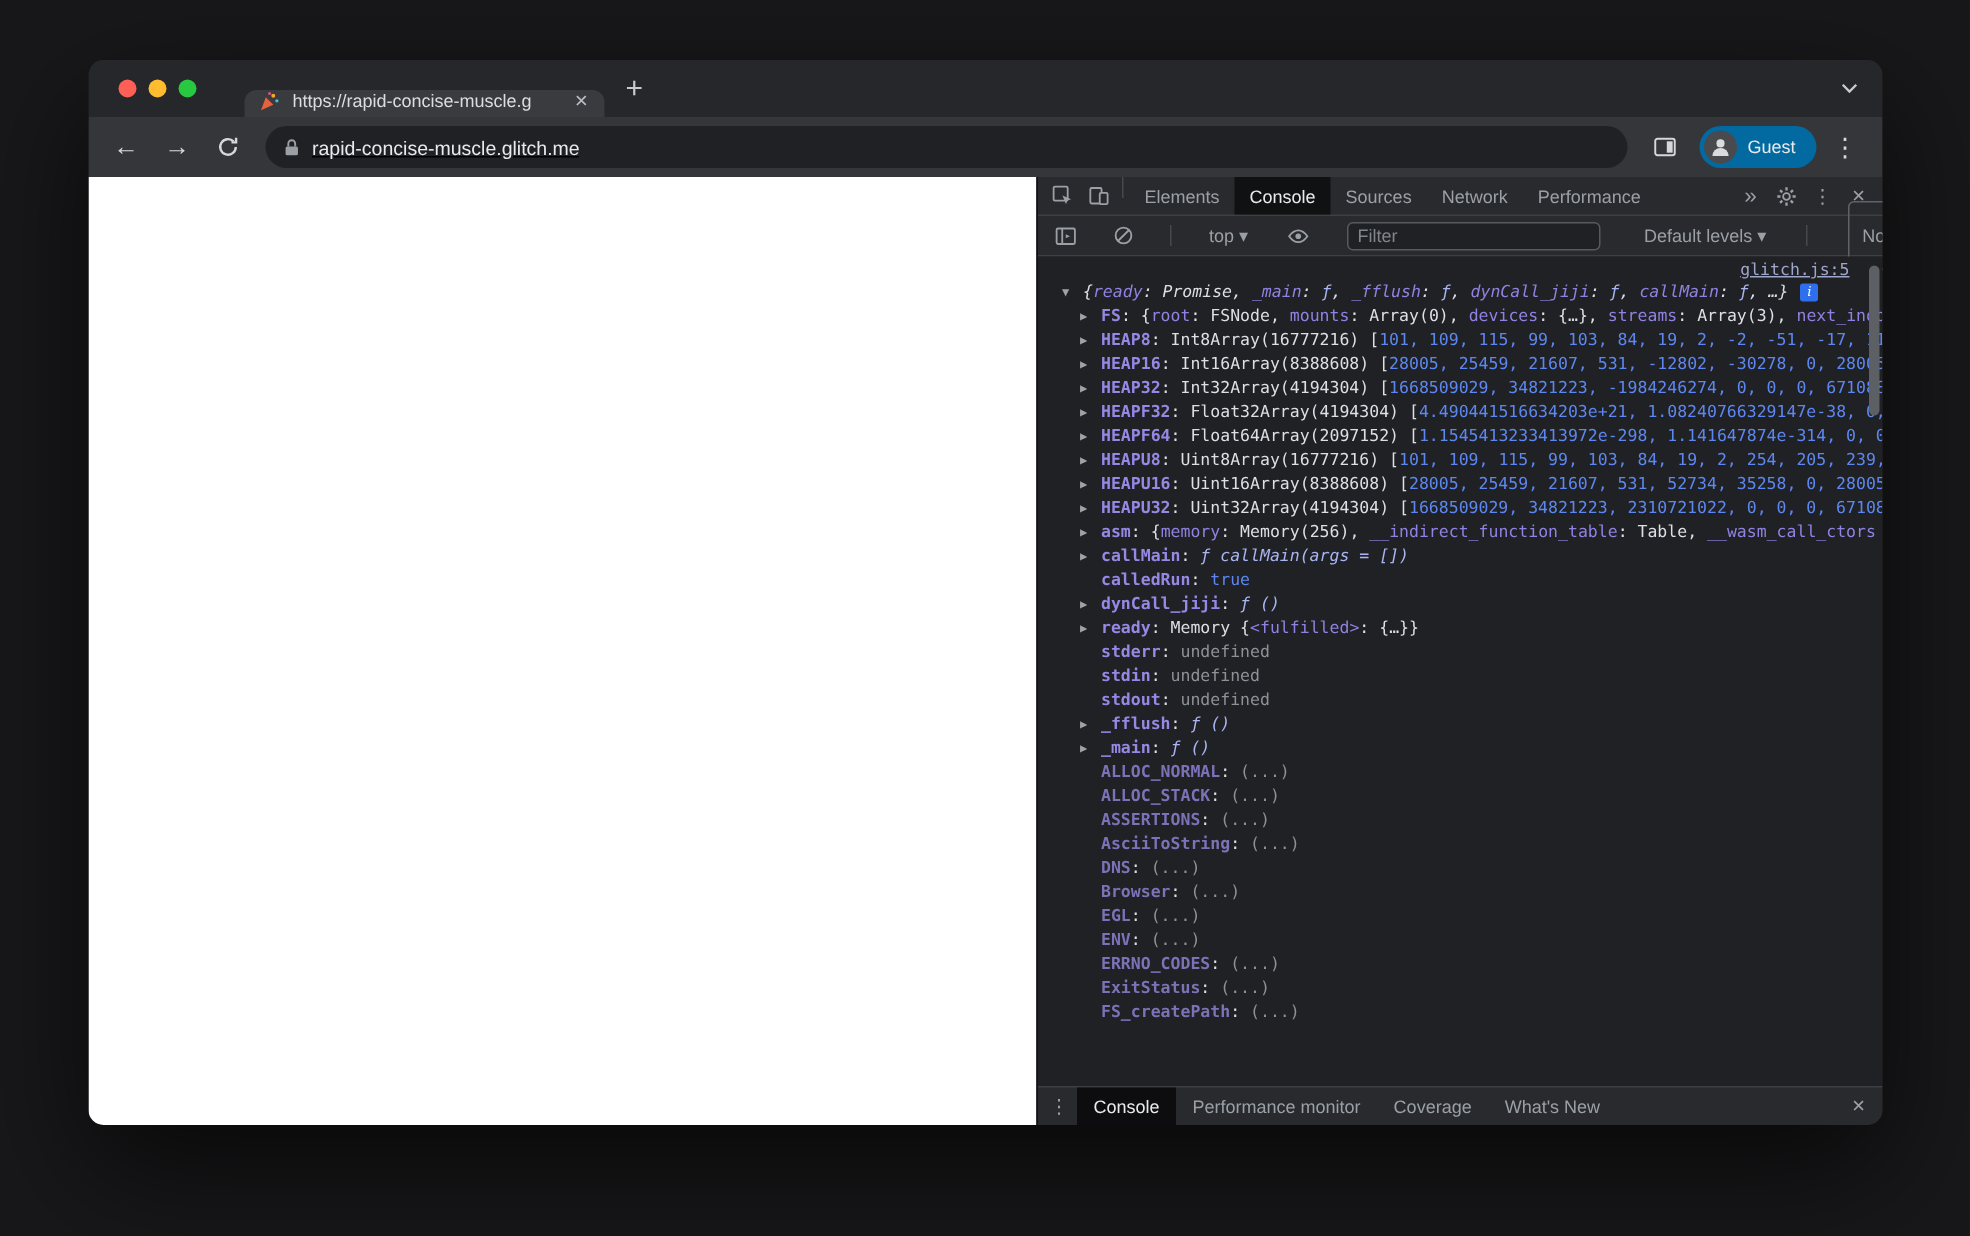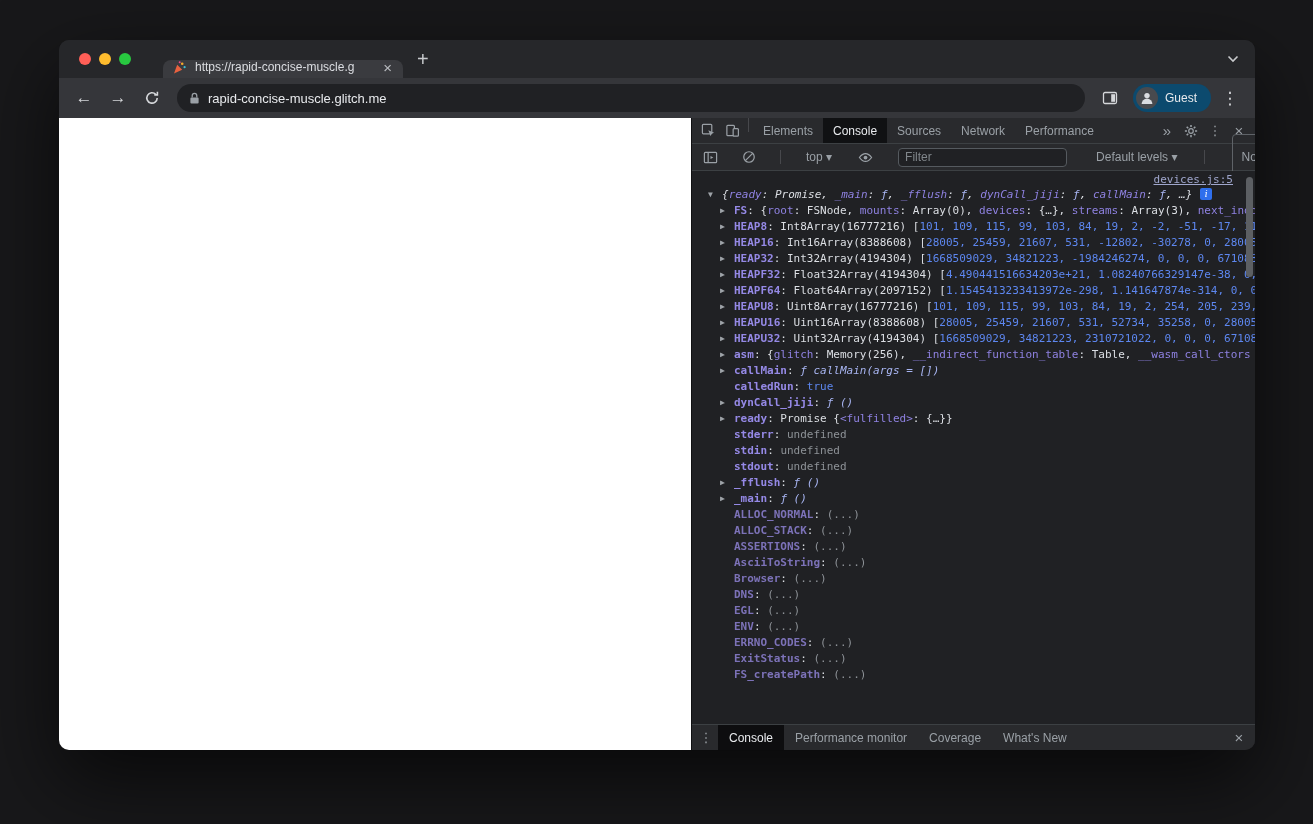--- a/index.html
+++ b/index.html
@@ -28,23 +28,23 @@
   .tab-close { color:#b9bcc0; font-size:15px; line-height:15px; padding:0 3px; cursor:default; }
   .newtab { color:#c8cacd; font-size:20px; font-weight:300; padding:0 14px; }
   .strip-spacer { flex:1; }
   .strip-chevron { padding:0 16px; display:flex; align-items:center; }
 
   
   .toolbar { height:40px; background:#35363a; display:flex; align-items:center; padding:0 10px; gap:4px; flex:0 0 auto; }
   .nav-btn { width:30px; height:30px; display:flex; align-items:center; justify-content:center;
              color:#d5d7da; font-size:17px; border-radius:50%; flex:0 0 auto; }
   .omnibox { flex:1; height:28px; background:#202124; border-radius:14px; margin:0 6px;
-             display:flex; align-items:center; padding:0 12px; gap:8px; min-width:0; }
+             display:flex; align-items:center; padding:0 12px; gap:8px; min-width:0;text-decoration:underline; }
   .omnibox-url { color:#e8eaed; font-size:13px; white-space:nowrap; overflow:hidden; }
-  .profile-pill { height:28px; background:#0c4a6e; border-radius:14px; display:flex; align-items:center;
+  .profile-pill { height:28px; background:#0369a1; border-radius:14px; display:flex; align-items:center;
                   gap:7px; padding:3px 14px 3px 3px; margin-left:4px;justify-content:space-between; }
   .avatar { width:22px; height:22px; border-radius:50%; background:#484a4e; display:flex; align-items:center; justify-content:center; overflow:hidden; }
   .profile-label { color:#e8eaed; font-size:12px; }
 
   
   .content { flex:1; display:flex; min-height:0; }
   .page { flex:1; background:#ffffff; }
 
   
   .devtools { width:564px; flex:0 0 auto; background:#202124; border-left:1px solid #101113;
@@ -259,49 +259,49 @@
                   <line x1="11.2" y1="11.2" x2="12.9" y2="12.9"></line>
                 <line x1="3.1" y1="12.9" x2="4.8" y2="11.2"></line>
                   <line x1="11.2" y1="4.8" x2="12.9" y2="3.1"></line>
               </g>
             </svg>
           </span>
         </div>
 
         <div class="dt-console">
           <div class="srclink-row">
-            <a class="srclink">devices.js:5</a>
+            <a class="srclink">glitch.js:5</a>
           </div>
           <div id="console-rows">
               <div class="crow lvl0 italic"><span class="caret">▼</span><span class="seg-pl">{</span><span class="seg-key">ready</span><span class="seg-pl">: Promise, </span><span class="seg-key">_main</span><span class="seg-pl">: </span><span class="seg-fn">ƒ</span><span class="seg-pl">, </span><span class="seg-key">_fflush</span><span class="seg-pl">: </span><span class="seg-fn">ƒ</span><span class="seg-pl">, </span><span class="seg-key">dynCall_jiji</span><span class="seg-pl">: </span><span class="seg-fn">ƒ</span><span class="seg-pl">, </span><span class="seg-key">callMain</span><span class="seg-pl">: </span><span class="seg-fn">ƒ</span><span class="seg-pl">, …}</span><span class="info-badge">i</span></div>
               <div class="crow lvl1"><span class="caret">▶</span><span class="seg-keyb">FS</span><span class="seg-pl">: {</span><span class="seg-key">root</span><span class="seg-pl">: FSNode, </span><span class="seg-key">mounts</span><span class="seg-pl">: Array(0), </span><span class="seg-key">devices</span><span class="seg-pl">: {…}, </span><span class="seg-key">streams</span><span class="seg-pl">: Array(3), </span><span class="seg-key">next_inode</span></div>
               <div class="crow lvl1"><span class="caret">▶</span><span class="seg-keyb">HEAP8</span><span class="seg-pl">: Int8Array(16777216) [</span><span class="seg-num">101, 109, 115, 99, 103, 84, 19, 2, -2, -51, -17, 112, 1, 0, 0, 0</span></div>
               <div class="crow lvl1"><span class="caret">▶</span><span class="seg-keyb">HEAP16</span><span class="seg-pl">: Int16Array(8388608) [</span><span class="seg-num">28005, 25459, 21607, 531, -12802, -30278, 0, 28005, 0, 0, 0</span></div>
               <div class="crow lvl1"><span class="caret">▶</span><span class="seg-keyb">HEAP32</span><span class="seg-pl">: Int32Array(4194304) [</span><span class="seg-num">1668509029, 34821223, -1984246274, 0, 0, 0, 67108864, 0</span></div>
               <div class="crow lvl1"><span class="caret">▶</span><span class="seg-keyb">HEAPF32</span><span class="seg-pl">: Float32Array(4194304) [</span><span class="seg-num">4.490441516634203e+21, 1.08240766329147e-38, 0, 0, 0, 0</span></div>
               <div class="crow lvl1"><span class="caret">▶</span><span class="seg-keyb">HEAPF64</span><span class="seg-pl">: Float64Array(2097152) [</span><span class="seg-num">1.1545413233413972e-298, 1.141647874e-314, 0, 0, 0, 0</span></div>
               <div class="crow lvl1"><span class="caret">▶</span><span class="seg-keyb">HEAPU8</span><span class="seg-pl">: Uint8Array(16777216) [</span><span class="seg-num">101, 109, 115, 99, 103, 84, 19, 2, 254, 205, 239, 112, 1, 0, 0</span></div>
               <div class="crow lvl1"><span class="caret">▶</span><span class="seg-keyb">HEAPU16</span><span class="seg-pl">: Uint16Array(8388608) [</span><span class="seg-num">28005, 25459, 21607, 531, 52734, 35258, 0, 28005, 0, 0</span></div>
               <div class="crow lvl1"><span class="caret">▶</span><span class="seg-keyb">HEAPU32</span><span class="seg-pl">: Uint32Array(4194304) [</span><span class="seg-num">1668509029, 34821223, 2310721022, 0, 0, 0, 67108864, 0</span></div>
-              <div class="crow lvl1"><span class="caret">▶</span><span class="seg-keyb">asm</span><span class="seg-pl">: {</span><span class="seg-key">glitch</span><span class="seg-pl">: Memory(256), </span><span class="seg-key">__indirect_function_table</span><span class="seg-pl">: Table, </span><span class="seg-key">__wasm_call_ctors</span></div>
+              <div class="crow lvl1"><span class="caret">▶</span><span class="seg-keyb">asm</span><span class="seg-pl">: {</span><span class="seg-key">memory</span><span class="seg-pl">: Memory(256), </span><span class="seg-key">__indirect_function_table</span><span class="seg-pl">: Table, </span><span class="seg-key">__wasm_call_ctors</span></div>
               <div class="crow lvl1"><span class="caret">▶</span><span class="seg-keyb">callMain</span><span class="seg-pl">: </span><span class="seg-fn">ƒ callMain(args = [])</span></div>
               <div class="crow lvl1"><span class="caret"></span><span class="seg-keyb">calledRun</span><span class="seg-pl">: </span><span class="seg-num">true</span></div>
               <div class="crow lvl1"><span class="caret">▶</span><span class="seg-keyb">dynCall_jiji</span><span class="seg-pl">: </span><span class="seg-fn">ƒ ()</span></div>
-              <div class="crow lvl1"><span class="caret">▶</span><span class="seg-keyb">ready</span><span class="seg-pl">: Promise {</span><span class="seg-key">&lt;fulfilled&gt;</span><span class="seg-pl">: {…}}</span></div>
+              <div class="crow lvl1"><span class="caret">▶</span><span class="seg-keyb">ready</span><span class="seg-pl">: Memory {</span><span class="seg-key">&lt;fulfilled&gt;</span><span class="seg-pl">: {…}}</span></div>
               <div class="crow lvl1"><span class="caret"></span><span class="seg-keyb">stderr</span><span class="seg-pl">: </span><span class="seg-dim">undefined</span></div>
               <div class="crow lvl1"><span class="caret"></span><span class="seg-keyb">stdin</span><span class="seg-pl">: </span><span class="seg-dim">undefined</span></div>
               <div class="crow lvl1"><span class="caret"></span><span class="seg-keyb">stdout</span><span class="seg-pl">: </span><span class="seg-dim">undefined</span></div>
               <div class="crow lvl1"><span class="caret">▶</span><span class="seg-keyb">_fflush</span><span class="seg-pl">: </span><span class="seg-fn">ƒ ()</span></div>
               <div class="crow lvl1"><span class="caret">▶</span><span class="seg-keyb">_main</span><span class="seg-pl">: </span><span class="seg-fn">ƒ ()</span></div>
               <div class="crow lvl1"><span class="caret"></span><span class="seg-keydim">ALLOC_NORMAL</span><span class="seg-pl">: </span><span class="seg-dim">(...)</span></div>
               <div class="crow lvl1"><span class="caret"></span><span class="seg-keydim">ALLOC_STACK</span><span class="seg-pl">: </span><span class="seg-dim">(...)</span></div>
               <div class="crow lvl1"><span class="caret"></span><span class="seg-keydim">ASSERTIONS</span><span class="seg-pl">: </span><span class="seg-dim">(...)</span></div>
               <div class="crow lvl1"><span class="caret"></span><span class="seg-keydim">AsciiToString</span><span class="seg-pl">: </span><span class="seg-dim">(...)</span></div>
+              <div class="crow lvl1"><span class="caret"></span><span class="seg-keydim">DNS</span><span class="seg-pl">: </span><span class="seg-dim">(...)</span></div>
               <div class="crow lvl1"><span class="caret"></span><span class="seg-keydim">Browser</span><span class="seg-pl">: </span><span class="seg-dim">(...)</span></div>
-              <div class="crow lvl1"><span class="caret"></span><span class="seg-keydim">DNS</span><span class="seg-pl">: </span><span class="seg-dim">(...)</span></div>
               <div class="crow lvl1"><span class="caret"></span><span class="seg-keydim">EGL</span><span class="seg-pl">: </span><span class="seg-dim">(...)</span></div>
               <div class="crow lvl1"><span class="caret"></span><span class="seg-keydim">ENV</span><span class="seg-pl">: </span><span class="seg-dim">(...)</span></div>
               <div class="crow lvl1"><span class="caret"></span><span class="seg-keydim">ERRNO_CODES</span><span class="seg-pl">: </span><span class="seg-dim">(...)</span></div>
               <div class="crow lvl1"><span class="caret"></span><span class="seg-keydim">ExitStatus</span><span class="seg-pl">: </span><span class="seg-dim">(...)</span></div>
               <div class="crow lvl1"><span class="caret"></span><span class="seg-keydim">FS_createPath</span><span class="seg-pl">: </span><span class="seg-dim">(...)</span></div>
             </div>
           <div class="dt-scrollbar"></div>
         </div>
 
         <div class="dt-drawer">

